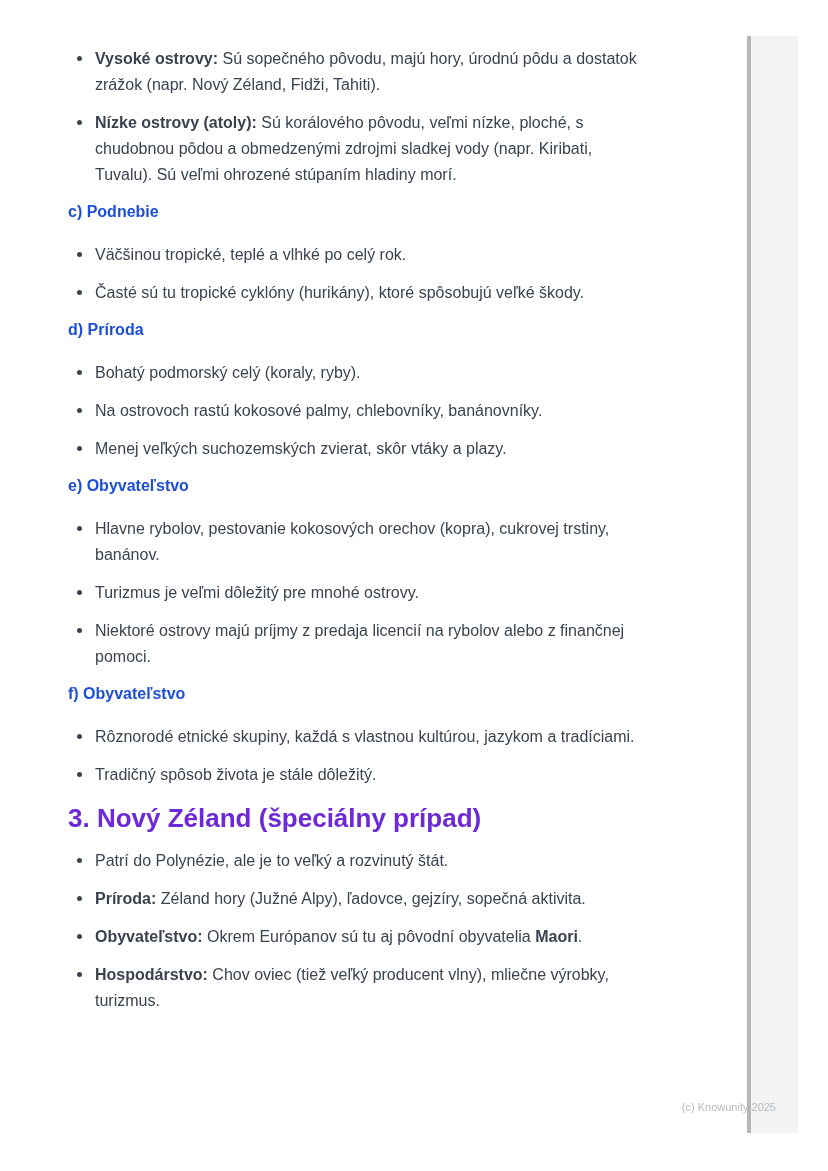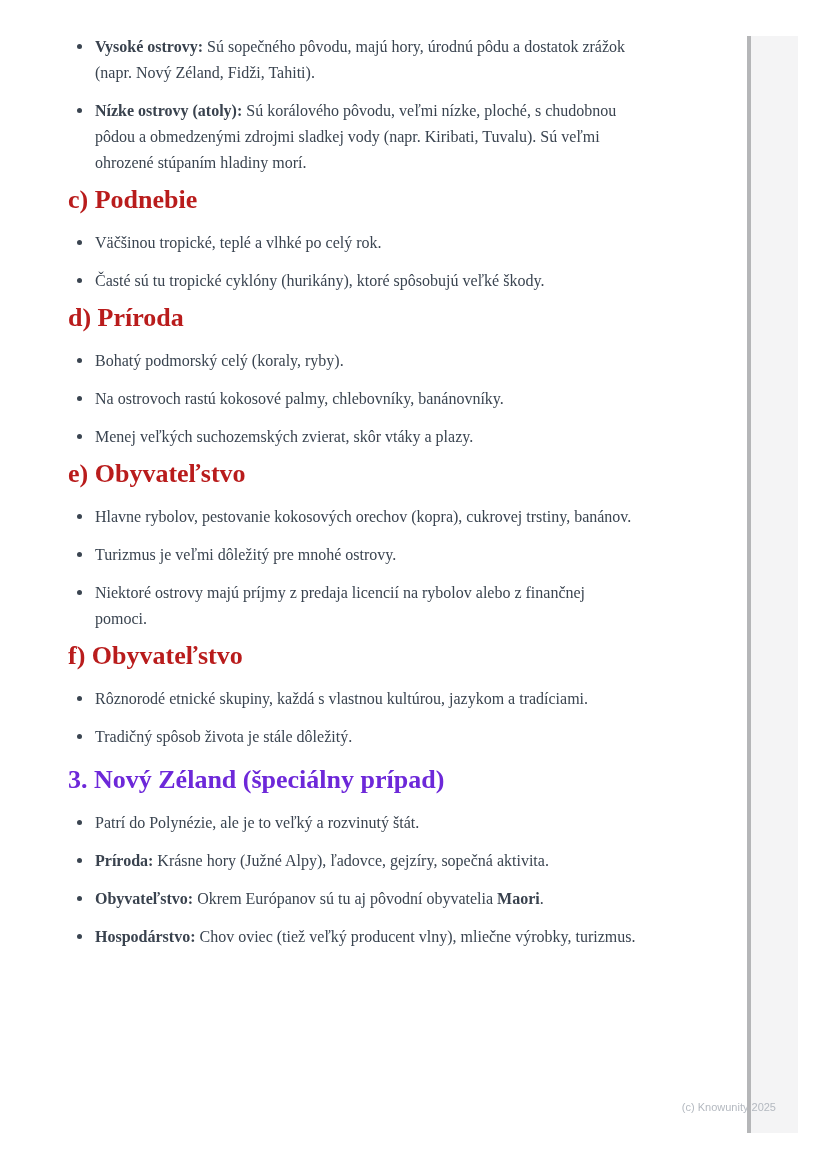--- a/index.html
+++ b/index.html
@@ -6,47 +6,46 @@
   body {
     width: 828px; height: 1171px;
     background: #ffffff;
     font-family: "Liberation Sans", sans-serif;
     position: relative;
     overflow: hidden;
   }
   .page { position: absolute; inset: 0; }
   .content {
     position: absolute;
-    left: 68px; top: 34px;
+    left: 68px; top: 46px;
     width: 572px;
-    font-family: Liberation Serif, serif;
   }
   ul.bullets { list-style: none; margin: 0; padding: 0; }
   ul.bullets li {
     position: relative;
     padding-left: 27px;
     margin-bottom: 12px;
     font-size: 16px;
     line-height: 26px;
     color: #3a4450;
   }
   ul.bullets li::before {
     content: "";
     position: absolute;
     left: 9px; top: 10px;
     width: 5px; height: 5px;
     border-radius: 50%;
     background: #3a4450;
   }
   ul.bullets li strong { font-weight: bold; color: #39424e; }
   h3.section-heading {
-    font-size: 26px;
+    font-size: 16px;
     line-height: 24px;
     font-weight: bold;
-    color: #b91c1c;
+    color: #1d4ed8;
     margin: 10px 0 18px 0;
   }
   h2.major-heading {
     font-size: 26px;
     line-height: 36px;
     font-weight: bold;
     color: #6d28d9;
     margin: 2px 0 12px 0;
   }
   .page-edge-strip {
@@ -106,21 +105,21 @@
 
     <h3 class="section-heading">f) Obyvateľstvo</h3>
     <ul class="bullets">
       <li><span>Rôznorodé etnické skupiny, každá s vlastnou kultúrou, jazykom a tradíciami.</span></li>
       <li><span>Tradičný spôsob života je stále dôležitý.</span></li>
     </ul>
 
     <h2 class="major-heading">3. Nový Zéland (špeciálny prípad)</h2>
     <ul class="bullets">
       <li><span>Patrí do Polynézie, ale je to veľký a rozvinutý štát.</span></li>
-      <li><strong>Príroda:</strong><span> Krásne hory (Južné Alpy), ľadovce, gejzíry, sopečná aktivita.</span></li>
+      <li><strong>Príroda:</strong><span> Zéland hory (Južné Alpy), ľadovce, gejzíry, sopečná aktivita.</span></li>
       <li><strong>Obyvateľstvo:</strong><span> Okrem Európanov sú tu aj pôvodní obyvatelia </span><strong>Maori</strong><span>.</span></li>
       <li><strong>Hospodárstvo:</strong><span> Chov oviec (tiež veľký producent vlny), mliečne výrobky, turizmus.</span></li>
     </ul>
 
   </div>
 
   <div class="page-edge-strip"></div>
   <div class="page-edge-line"></div>
   <div class="footer">(c) Knowunity 2025</div>
 </div>

